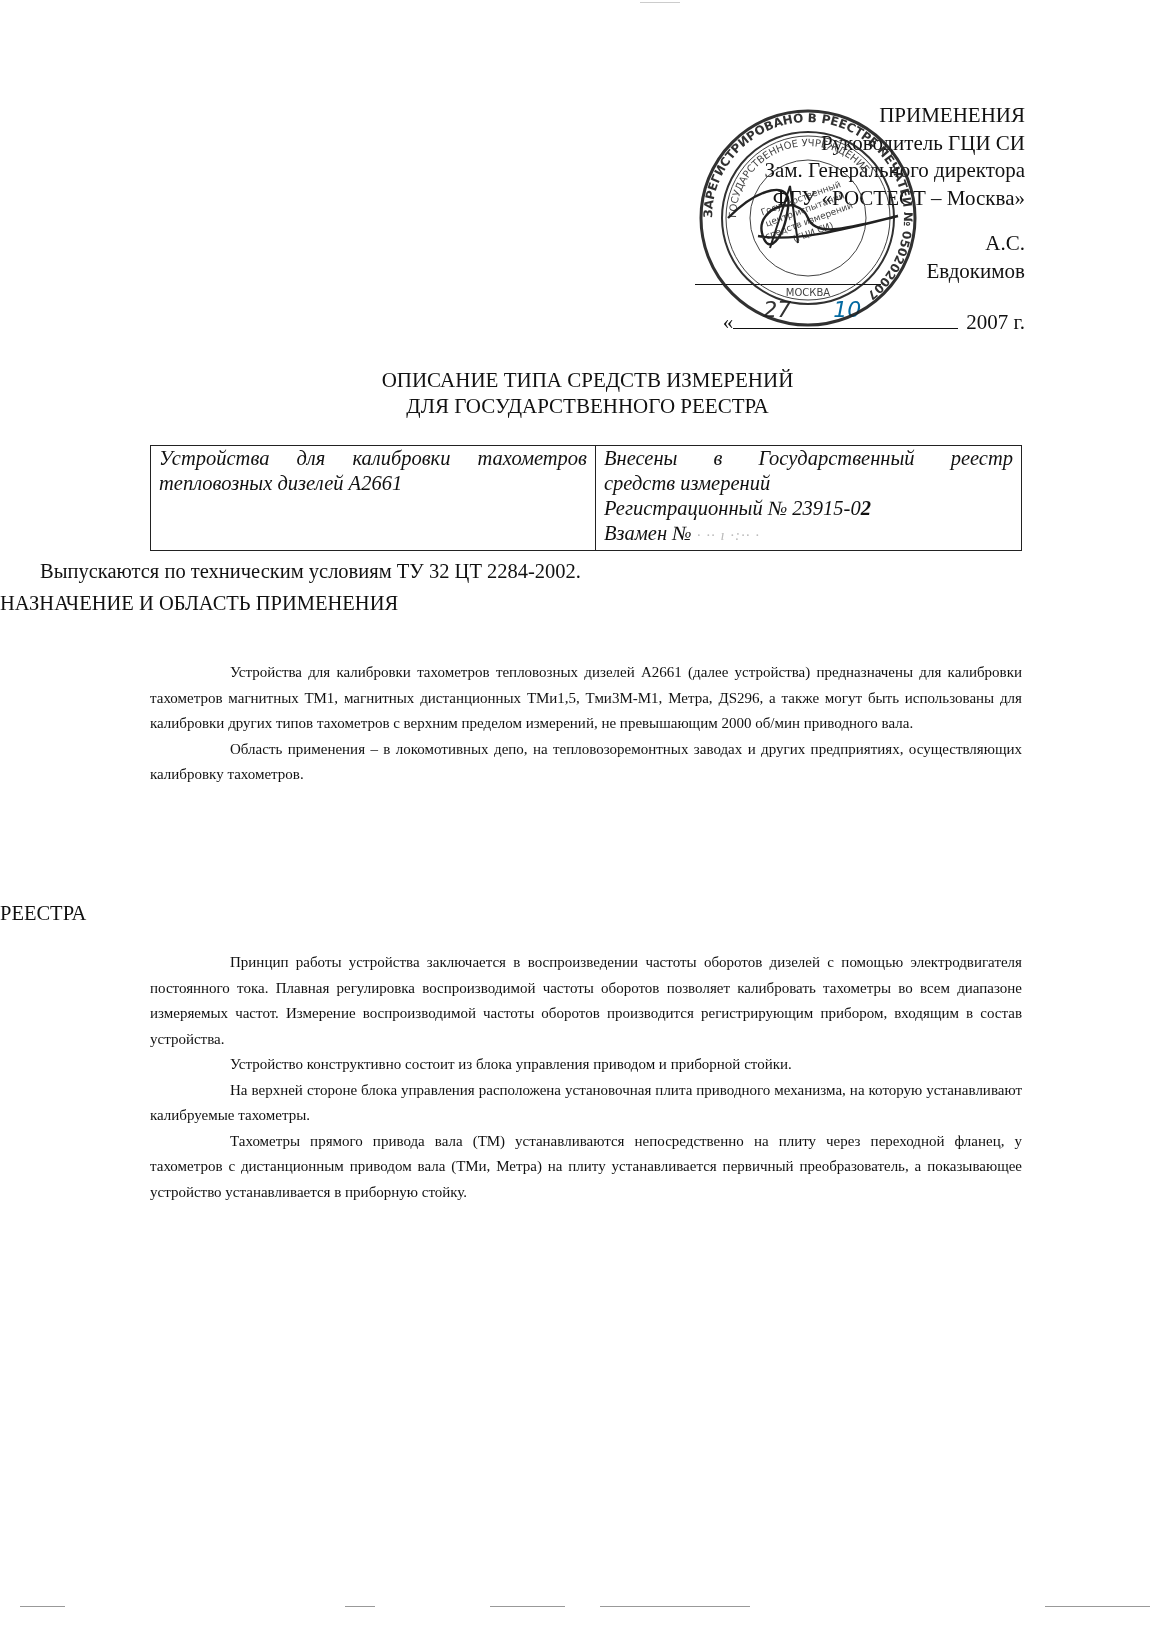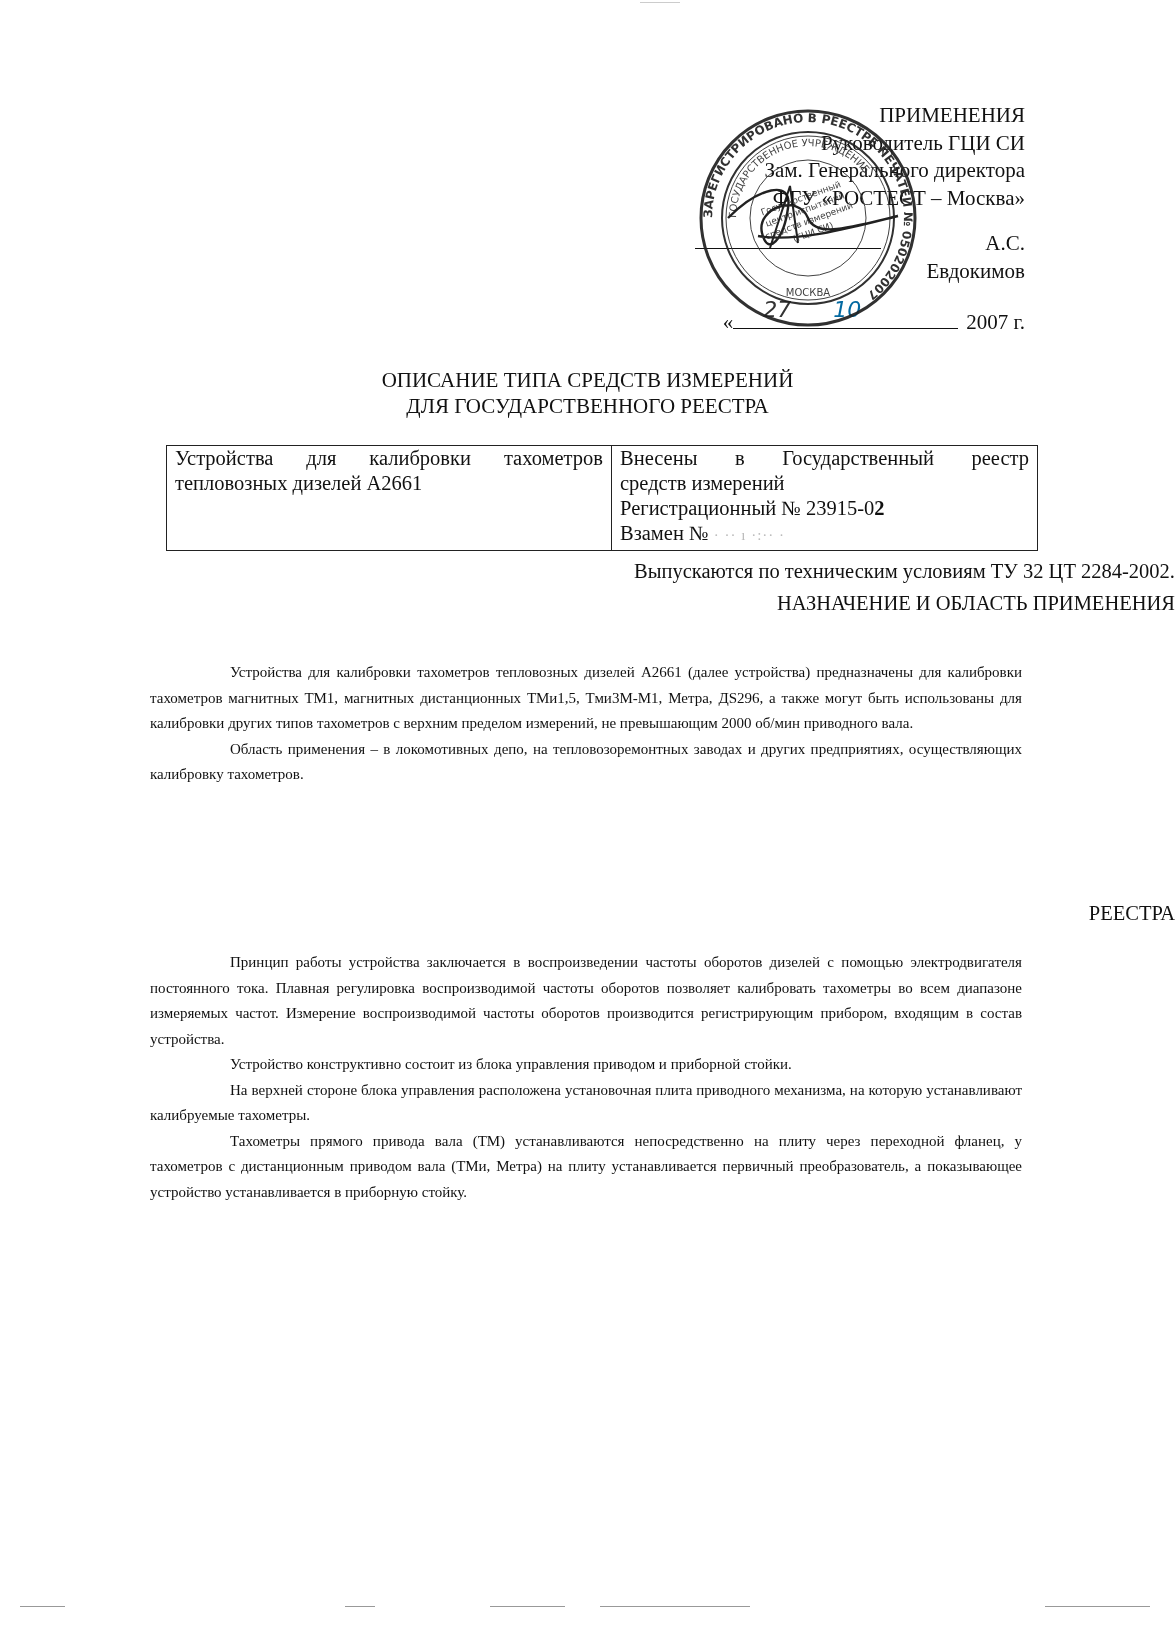--- a/index.html
+++ b/index.html
@@ -2,38 +2,38 @@
 <html><head>
 <meta charset="utf-8">
 <style>
   html, body { margin: 0; padding: 0; background: #ffffff; }
   body { width: 1175px; height: 1649px; position: relative; overflow: hidden;
          font-family: "Liberation Serif", "DejaVu Serif", serif; color: #111; }
   .page { position: absolute; left: 0; top: 0; width: 1175px; height: 1649px; }
 
   .approval { position: absolute; right: 150px; top: 102px; width: 330px; text-align: right;
               font-size: 21px; line-height: 27.5px; }
-  .approval .sigline { display: flex; justify-content: flex-end; align-items: flex-start; }
+  .approval .sigline { display: flex; justify-content: flex-end; align-items: flex-end; }
   .approval .blank { display: inline-block; border-bottom: 1.3px solid #111; height: 18px; }
   .approval .date-line { display: flex; justify-content: flex-end; align-items: baseline; margin-top: 24px; }
 
   .stamp { position: absolute; left: 698px; top: 108px; width: 220px; height: 220px; opacity: 0.93; }
 
   .doc-title { position: absolute; left: 0; width: 1175px; top: 367px; text-align: center;
                font-size: 21px; line-height: 26px; }
 
-  .reg-table { position: absolute; left: 166px; top: 445px; width: 872px; border-collapse: collapse;
-               font-size: 20.5px; line-height: 25px; }
+  .reg-table { position: absolute; left: 150px; top: 445px; width: 872px; border-collapse: collapse;
+               font-size: 20.5px; line-height: 25px; font-style: italic; }
   .reg-table td { border: 1.4px solid #222; vertical-align: top; padding: 0 8px 2px 8px; }
   .reg-table td.left { width: 428px; text-align: justify; text-align-last: left; }
   .reg-table .justify-line { text-align: justify; text-align-last: justify; }
   .bold2 { font-weight: bold; }
   .blur { color: #bbb; letter-spacing: 1px; font-size: 15px; }
 
-  .center-line { position: absolute; left: 0; width: 1175px; text-align: right; font-size: 20.5px; }
+  .center-line { position: absolute; left: 0; width: 1175px; text-align: left; font-size: 20.5px; }
   .body-block { position: absolute; left: 150px; width: 872px; font-size: 15px; line-height: 25.5px;
                 text-align: justify; }
   .body-block p { margin: 0; text-indent: 80px; }
 
   .scan-noise { position: absolute; height: 1px; background: #999; }
 </style>
 </head>
 <body>
 
 <div class="page">

